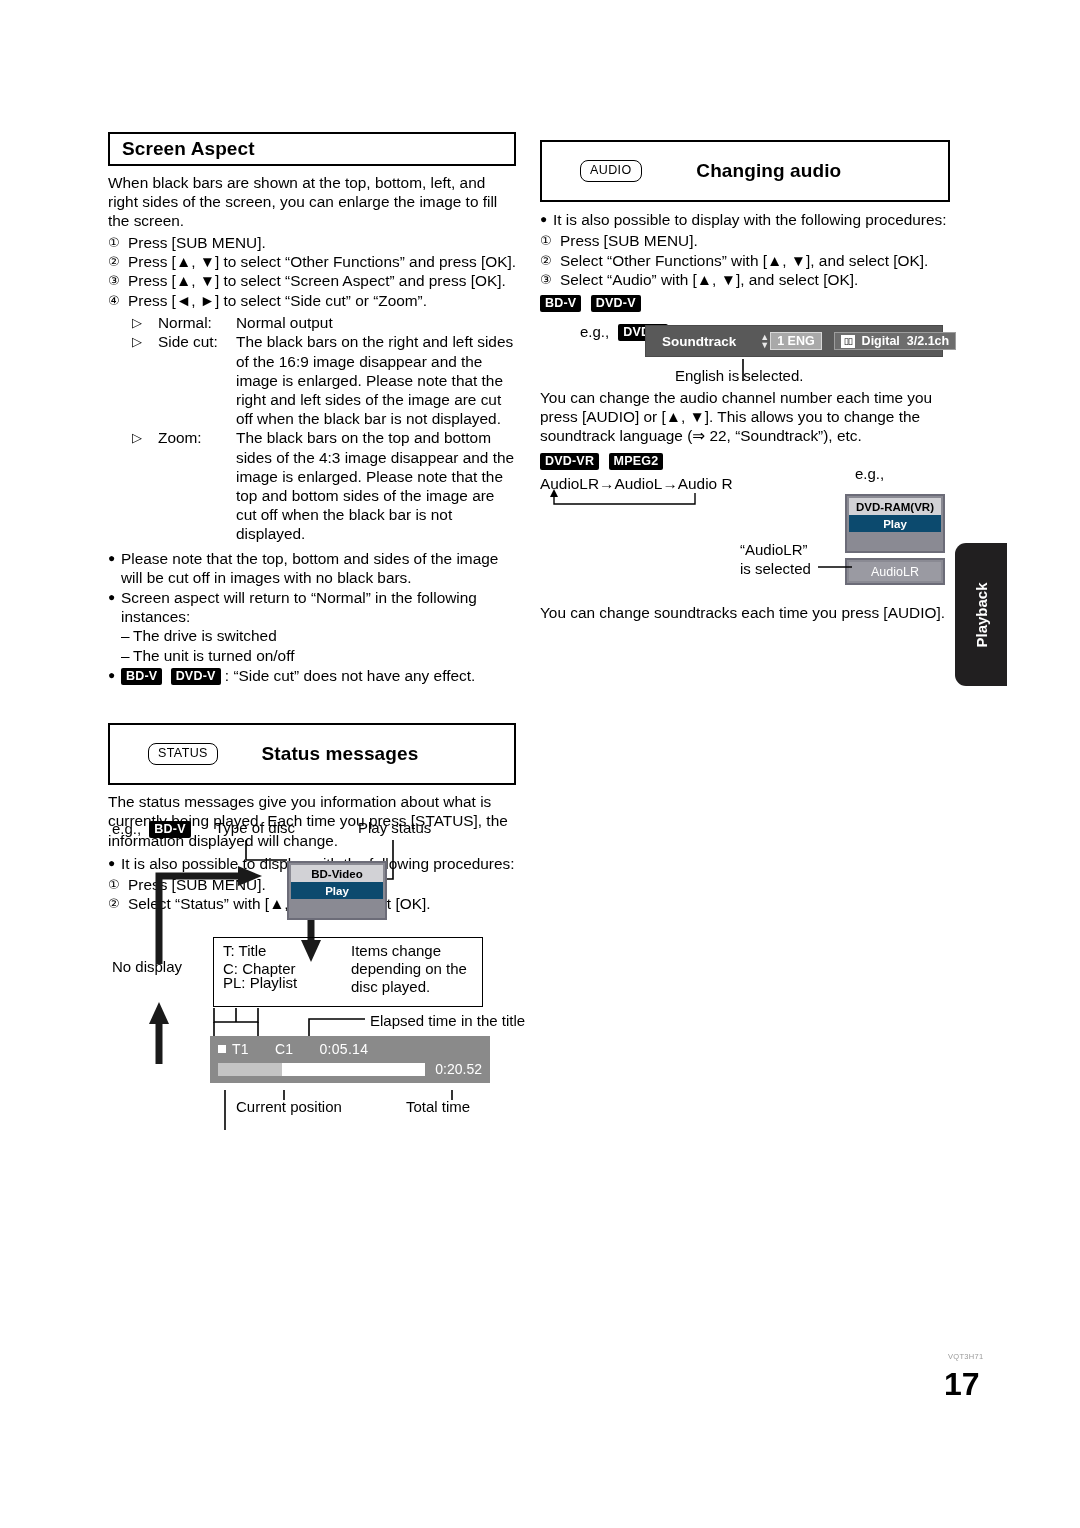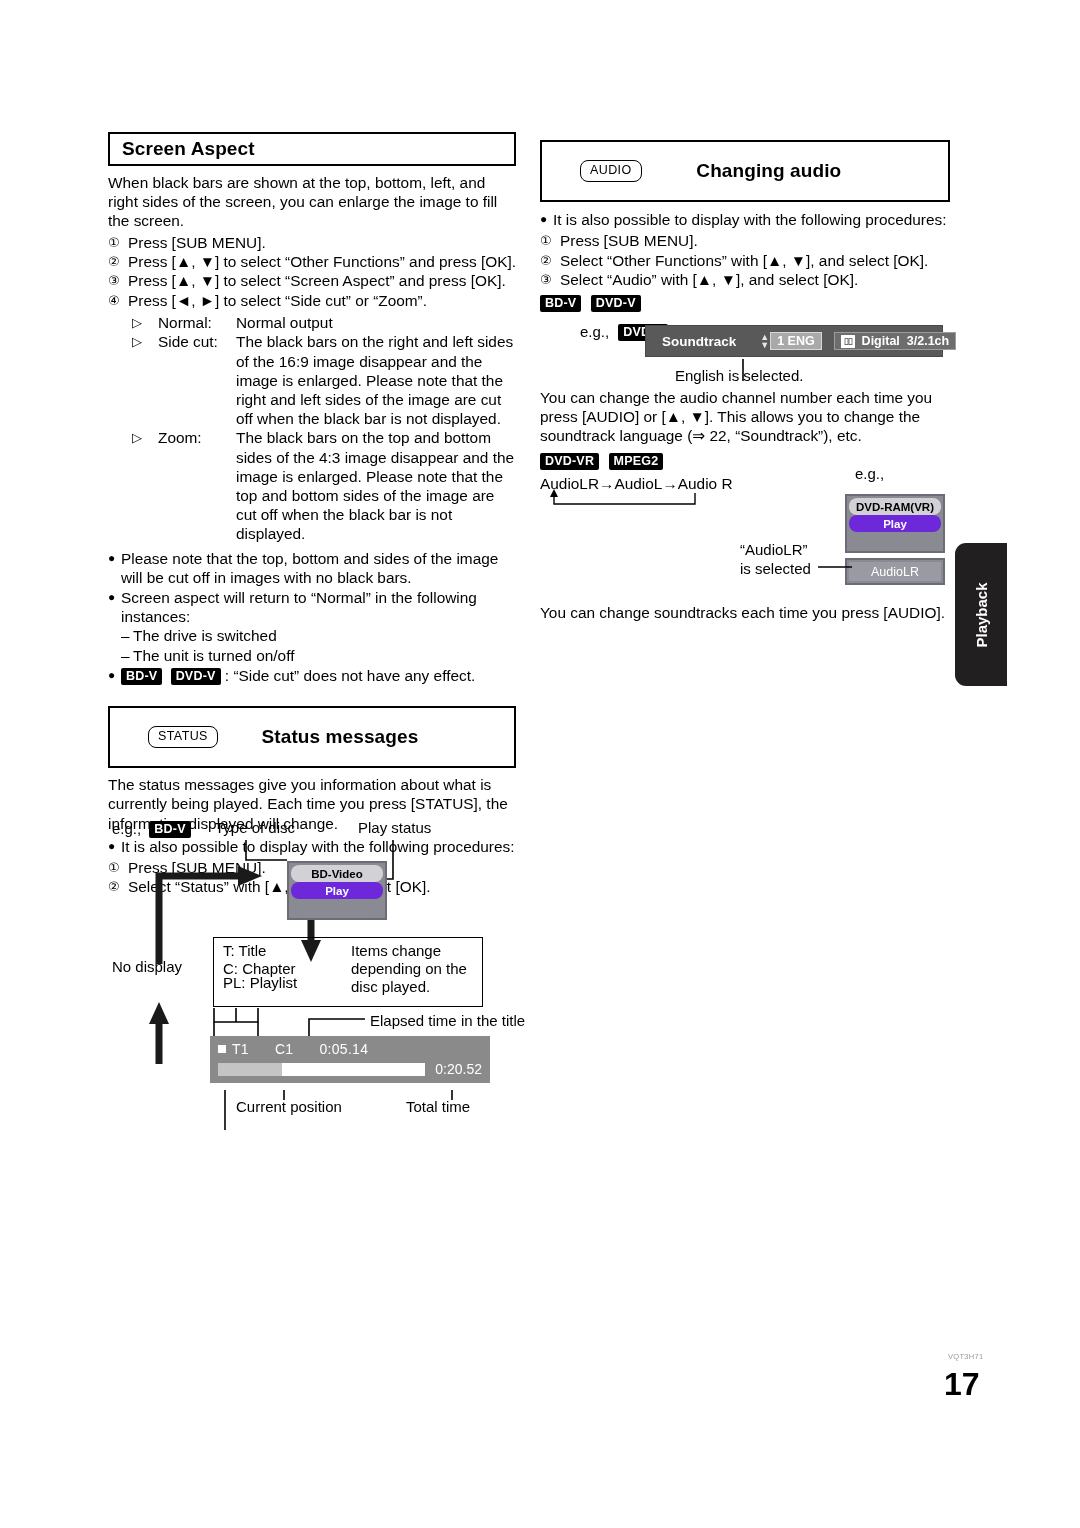--- a/index.html
+++ b/index.html
@@ -95,24 +95,24 @@
     border:1px solid #fff;font-size:9px;font-weight:bold;
     padding:0 2px;line-height:11px;letter-spacing:-1px;
   }
 
   .osd-status{
     background:#8a8a93;border:2px solid #6c6c78;width:100px;
     padding:2px;box-sizing:border-box;
   }
   .osd-status .r{
     height:17px;display:flex;align-items:center;justify-content:center;
-    font-size:11.5px;font-weight:bold;border-radius:8px;
+    font-size:11.5px;font-weight:bold;
   }
   .osd-status .r1{background:#d2d2d6;color:#000;}
-  .osd-status .r2{background:#6d28d9;color:#fff;font-weight:bold;}
+  .osd-status .r2{background:#0c4a6e;color:#fff;font-weight:bold;}
   .osd-status .r3{background:#8a8a93;}
   .osd-sel{
     background:#8a8a93;border:2px solid #6c6c78;width:100px;
     padding:2px;box-sizing:border-box;margin-top:5px;
   }
   .osd-sel .r{
     height:19px;display:flex;align-items:center;justify-content:center;
     background:#9a9aa2;color:#fff;font-size:12.5px;
   }
 
@@ -228,21 +228,21 @@
       <div class="bul">
         <div class="dot">●</div>
         <div class="txt">
           <span class="badge">BD-V</span>
           <span class="badge" style="margin-left:4px;">DVD-V</span>
           <span>: “Side cut” does not have any effect.</span>
         </div>
       </div>
     </div>
 
-    <div class="sec-box withkey" style="margin-top:21px;">
+    <div class="sec-box withkey" style="margin-top:38px;">
       <div class="keycap">STATUS</div>
       <div class="sec-title centered">Status messages</div>
     </div>
 
     <div class="p">The status messages give you information about what is currently being played. Each time you press [STATUS], the information displayed will change.</div>
 
     <div class="bul" style="margin-top:4px;">
       <div class="dot">●</div>
       <div class="txt">It is also possible to display with the following procedures:</div>
     </div>

